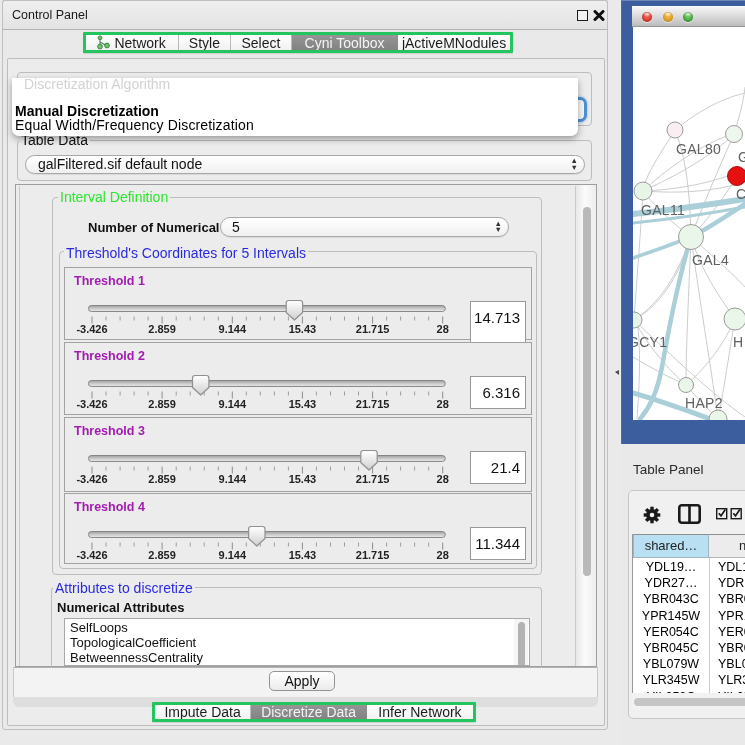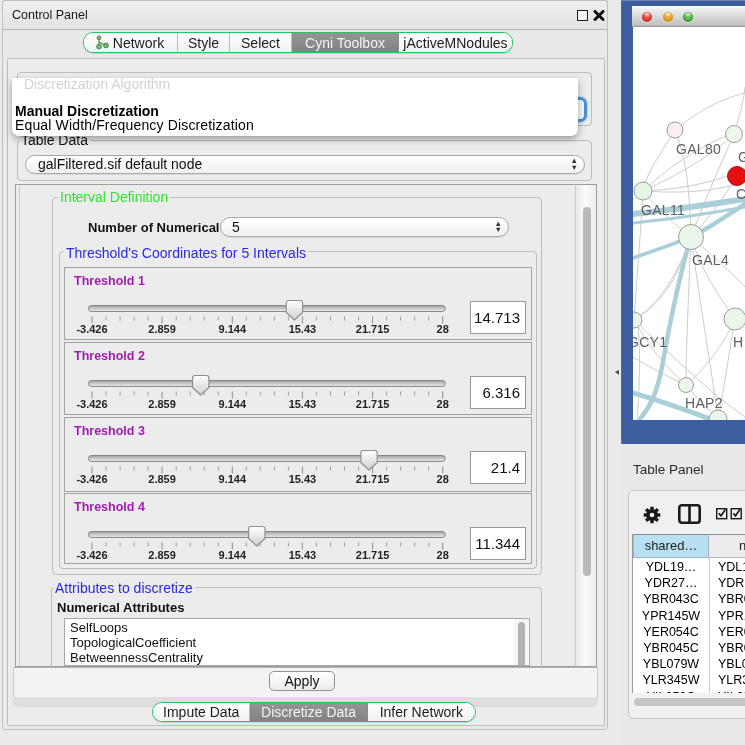--- a/index.html
+++ b/index.html
@@ -1,21 +1,21 @@
 <!DOCTYPE html>
 <html><head>
 <meta charset="utf-8">
 <style>
   * { margin:0; padding:0; box-sizing:border-box; }
   html,body { width:745px; height:745px; overflow:hidden; background:#eaeaea;
     font-family:"Liberation Sans", sans-serif; }
   .abs { position:absolute; }
   #stage { position:relative; width:745px; height:745px; overflow:hidden; }
-  .seg { position:absolute; display:flex; border:1px solid #22c55e;
-    border-radius:10px; overflow:hidden; background:#fff; box-shadow:0 1px 1px rgba(0,0,0,0.12); }
+  .seg { position:absolute; display:flex; border:3px solid #22c55e;
+    border-radius:1px; overflow:hidden; background:#fff; box-shadow:0 1px 1px rgba(0,0,0,0.12); }
   .seg .s { font-size:14px; color:#1c1c1c; display:flex; align-items:center;
     justify-content:center; border-right:1px solid #b9b9b9; background:linear-gradient(#ffffff,#f1f1f1); }
   .seg .s:last-child { border-right:none; }
   .seg .s.sel { background:linear-gradient(#959595,#828282); color:#f4f4f4; border-right-color:#8a8a8a; }
   .gbox { position:absolute; border:1px solid #bdbdbd; border-radius:4px; }
   .gtitle { position:absolute; font-size:14px; background:#ececec; padding:0 2px; line-height:14px; white-space:nowrap; }
   .combo { position:absolute; background:linear-gradient(#ffffff,#f0f0f0); border:1px solid #a8a8a8; border-radius:10px;
     font-size:14px; color:#111; box-shadow:0 1px 1px rgba(0,0,0,0.08); }
   .combo .ctext { position:absolute; left:12px; top:50%; transform:translateY(-50%); white-space:nowrap; }
   .combo .arr { position:absolute; right:6px; top:50%; transform:translateY(-50%);
@@ -136,21 +136,21 @@
         <line x1="363.7" y1="48.5" x2="363.7" y2="52.5" stroke="#9d9d9d" stroke-width="1"></line>
         <line x1="377.7" y1="48.5" x2="377.7" y2="55.5" stroke="#8d8d8d" stroke-width="1"></line>
       <text x="27.0" y="65" font-size="11" font-weight="bold" fill="#222" text-anchor="middle">-3.426</text>
         <text x="97.1" y="65" font-size="11" font-weight="bold" fill="#222" text-anchor="middle">2.859</text>
         <text x="167.3" y="65" font-size="11" font-weight="bold" fill="#222" text-anchor="middle">9.144</text>
         <text x="237.4" y="65" font-size="11" font-weight="bold" fill="#222" text-anchor="middle">15.43</text>
         <text x="307.6" y="65" font-size="11" font-weight="bold" fill="#222" text-anchor="middle">21.715</text>
         <text x="377.7" y="65" font-size="11" font-weight="bold" fill="#222" text-anchor="middle">28</text>
       <path d="M 223.7 32.5 L 235.1 32.5 Q 237.6 32.5 237.6 35 L 237.6 44.5 L 229.4 52 L 221.2 44.5 L 221.2 35 Q 221.2 32.5 223.7 32.5 Z" fill="url(#thumb)" stroke="#909090" stroke-width="1.2" stroke-linejoin="round"></path>
     </svg>
-    <div class="vbox" style="left:405px; top:33px; width:56px; height:33px; line-height:31px; padding-right:5px;">14.713</div>
+    <div class="vbox" style="left:405px; top:33px; width:56px; height:42px; line-height:31px; padding-right:5px;">14.713</div>
   </div>
   <div class="tpanel" style="left:64px; top:342px; width:468px; height:73px;">
     <div class="tlabel">Threshold 2</div>
     <svg width="466" height="71" style="position:absolute; left:0; top:0;" font-family="Liberation Sans, sans-serif">
       <rect x="23.4" y="37.5" width="356.9" height="6" rx="3" fill="url(#trk)" stroke="#7f7f7f" stroke-width="0.9"></rect>
       <line x1="27.0" y1="48.5" x2="27.0" y2="55.5" stroke="#8d8d8d" stroke-width="1"></line>
         <line x1="41.0" y1="48.5" x2="41.0" y2="52.5" stroke="#9d9d9d" stroke-width="1"></line>
         <line x1="55.1" y1="48.5" x2="55.1" y2="52.5" stroke="#9d9d9d" stroke-width="1"></line>
         <line x1="69.1" y1="48.5" x2="69.1" y2="52.5" stroke="#9d9d9d" stroke-width="1"></line>
         <line x1="83.1" y1="48.5" x2="83.1" y2="52.5" stroke="#9d9d9d" stroke-width="1"></line>

